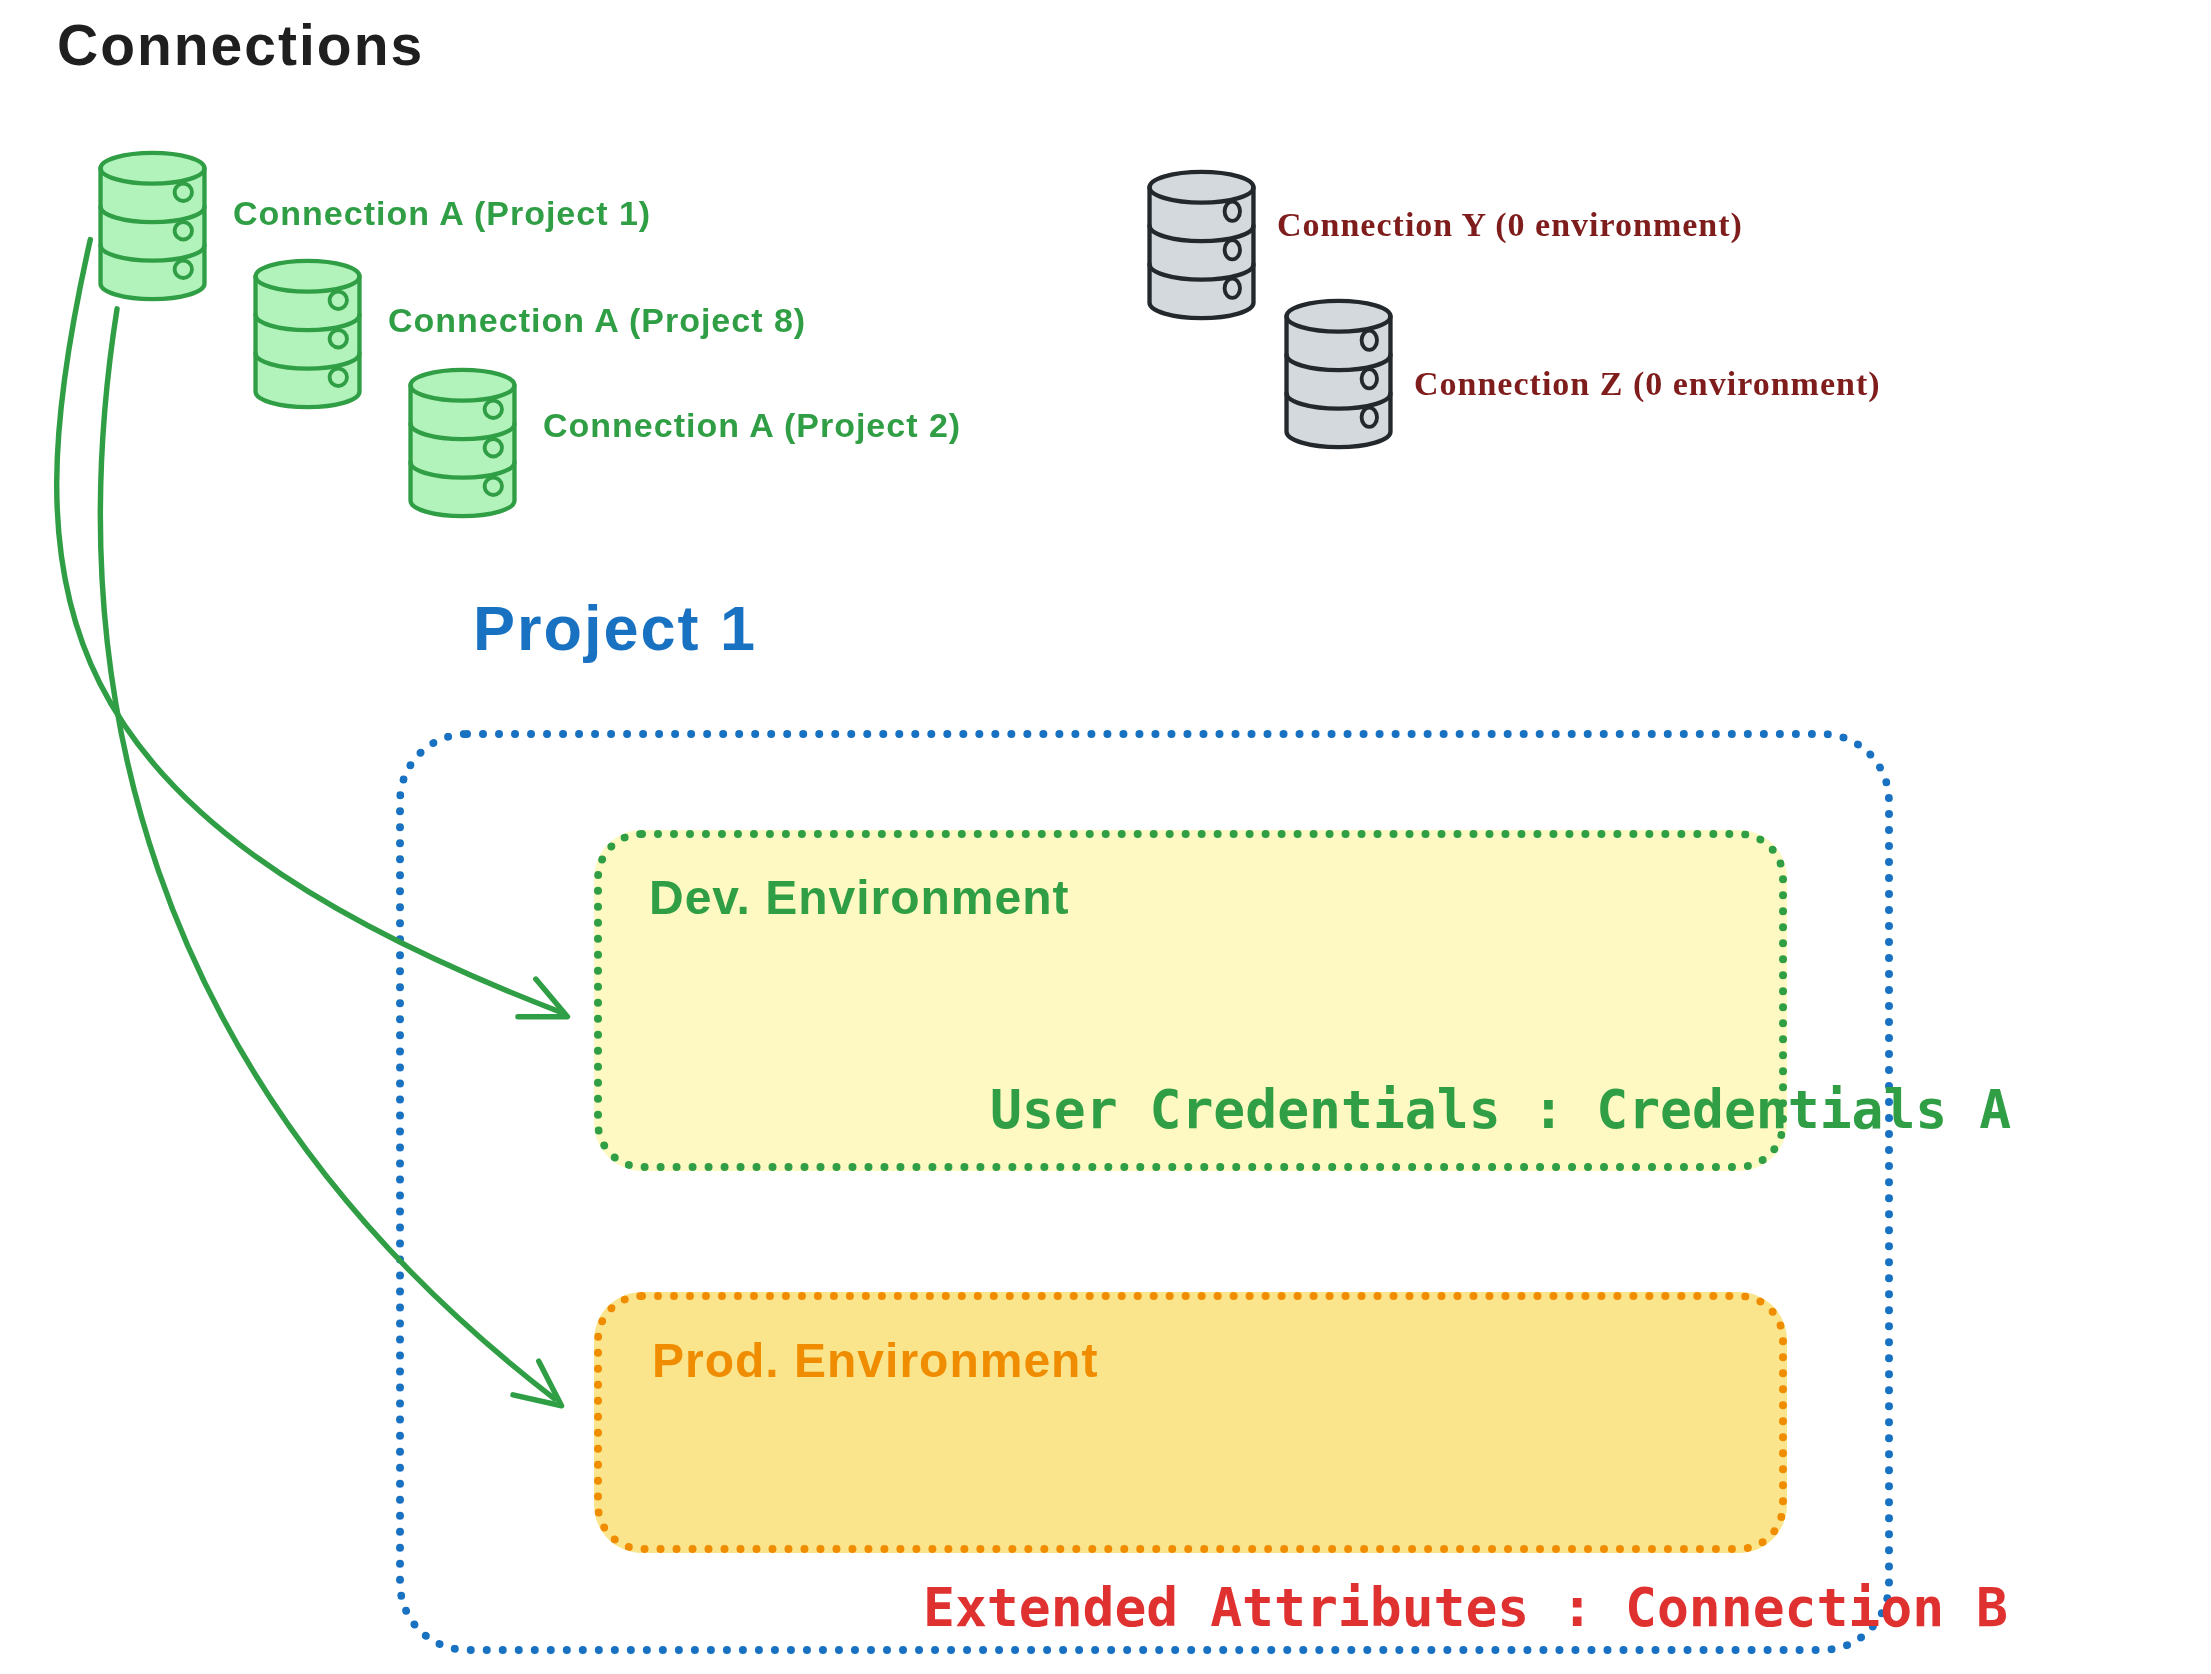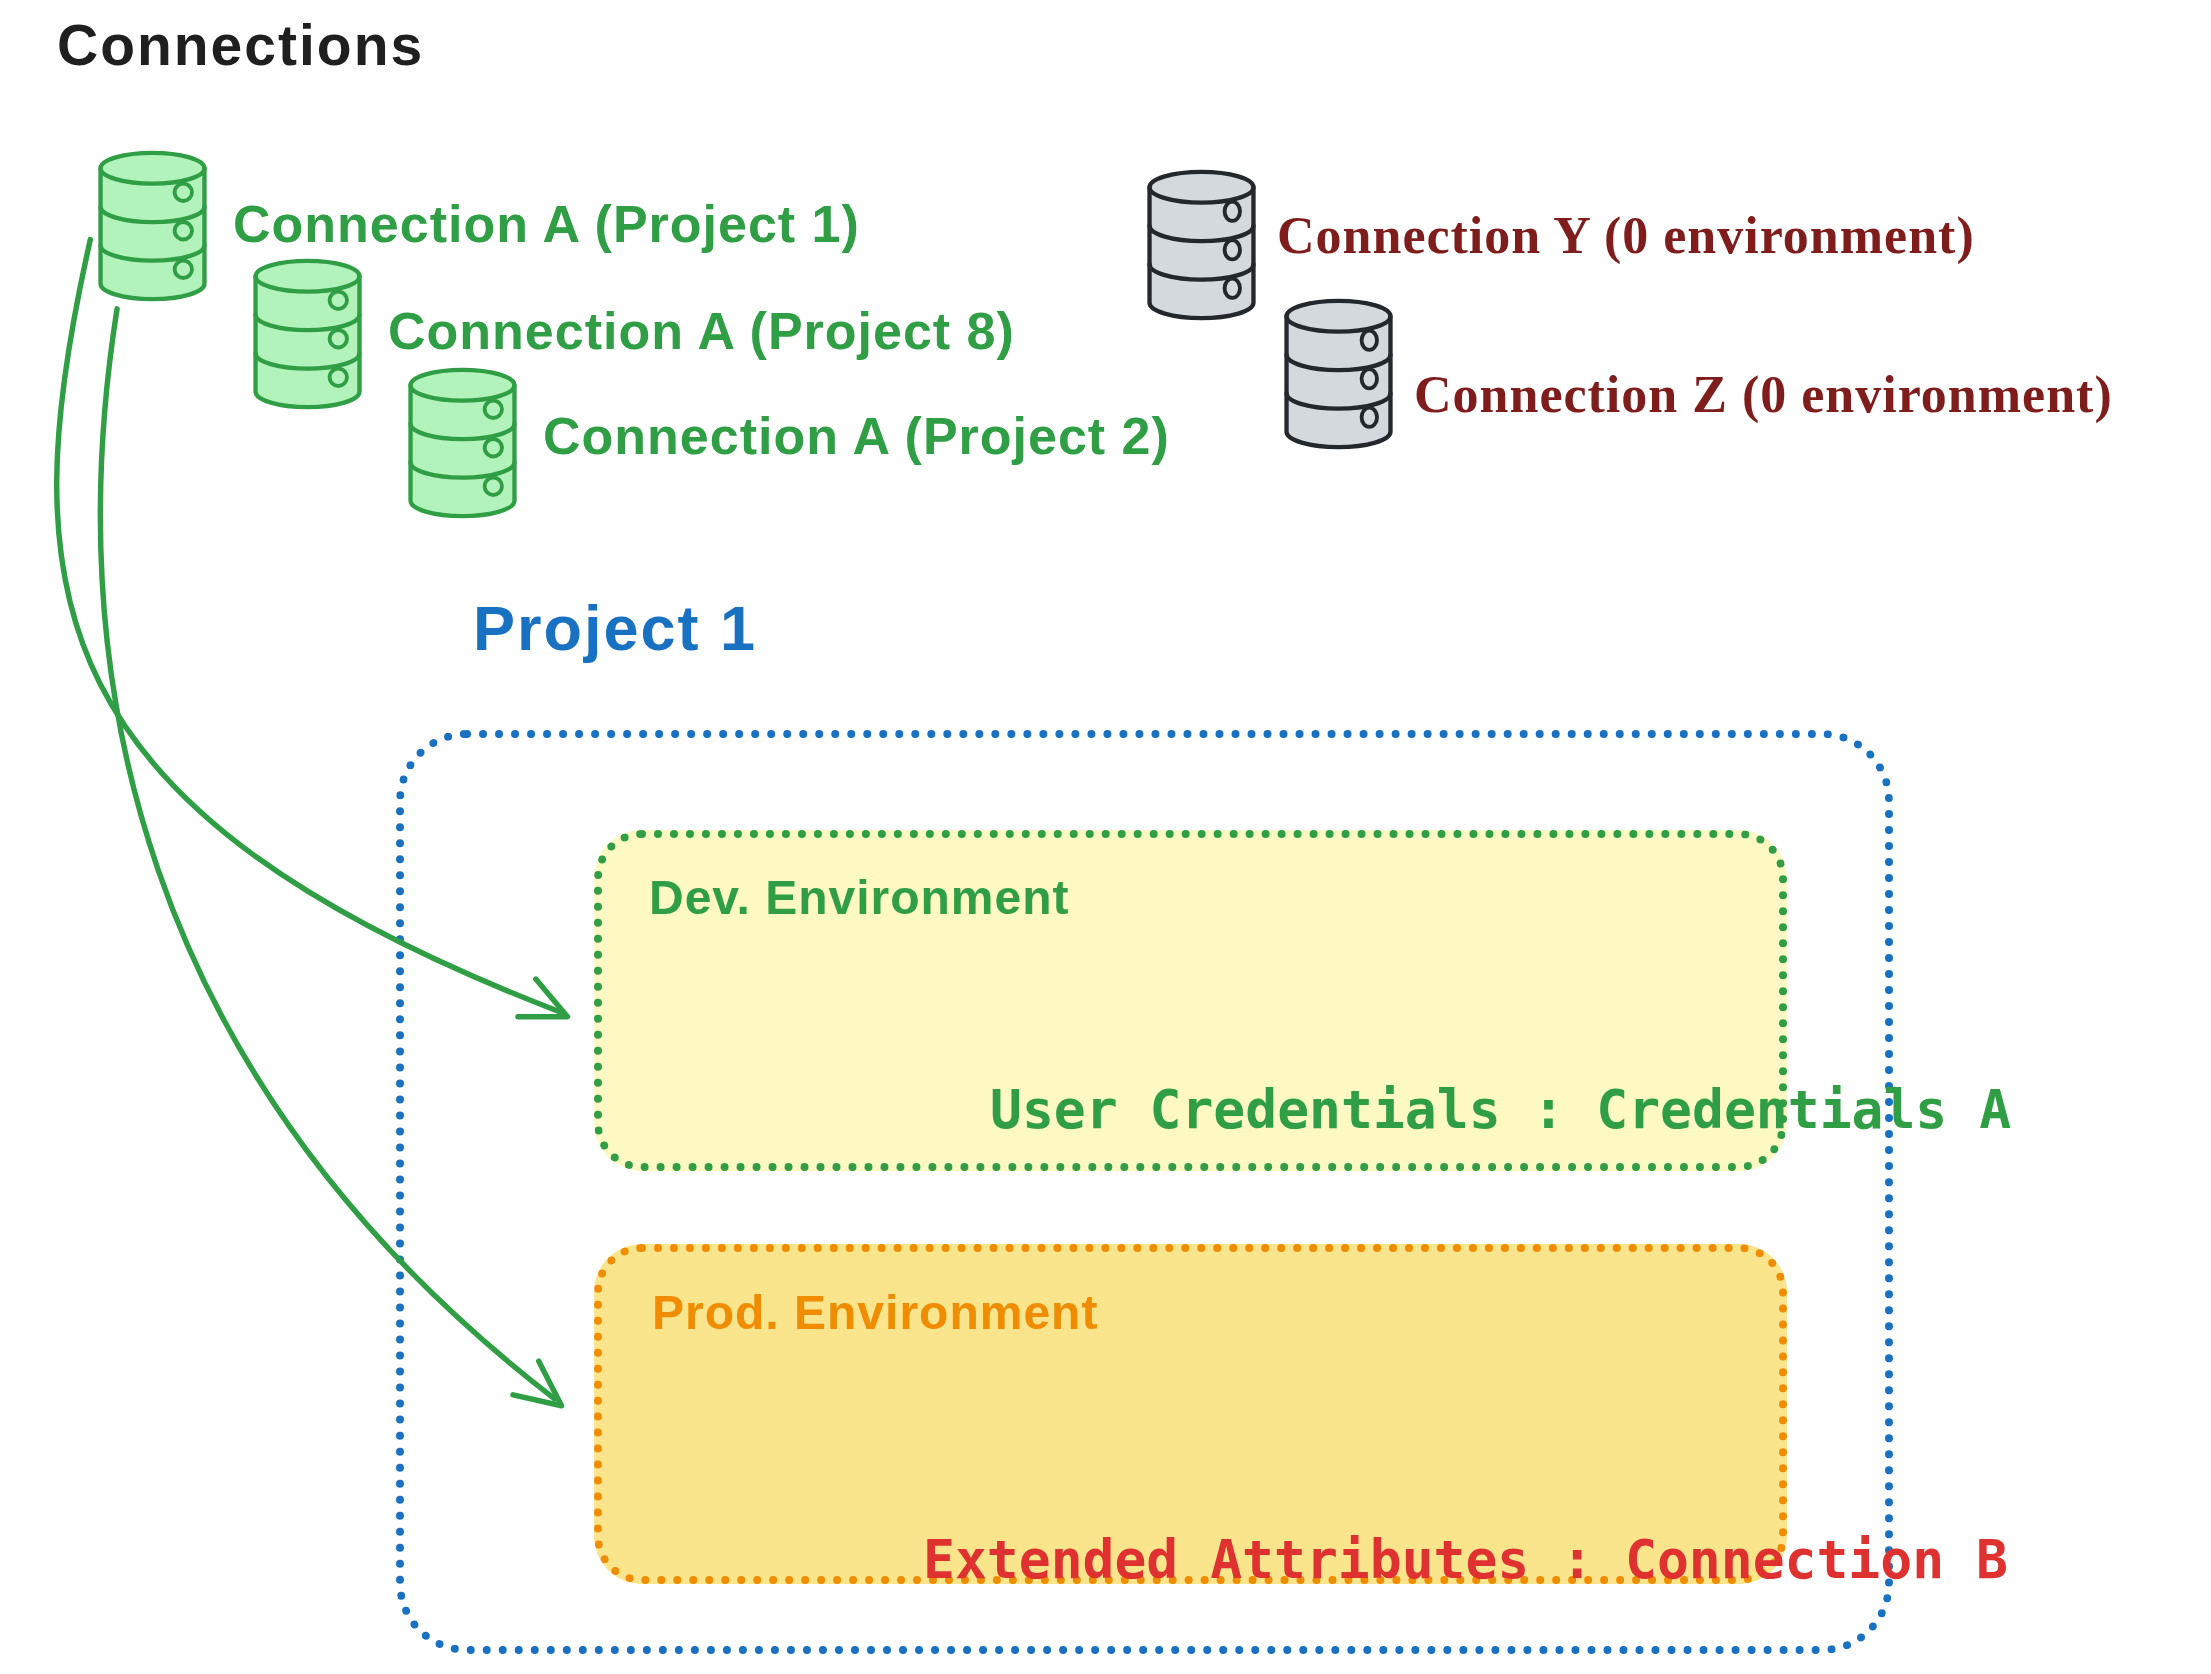--- a/index.html
+++ b/index.html
@@ -13,21 +13,21 @@
   }
   .abs { position: absolute; }
 
   .page-title {
     left: 57px; top: 12px;
     font-size: 57px; font-weight: 700; color: #1f1f1f;
     letter-spacing: 2px;
   }
 
   .conn-label {
-    font-size: 52px; font-weight: 700; letter-spacing: 1px;
+    font-size: 34px; font-weight: 700; letter-spacing: 1px;
     white-space: nowrap;
   }
   .conn-label.green { color: #2f9e44; }
   .conn-label.dark  { color: #7f1d1d; font-family: Liberation Serif, serif; }
 
   .db { width: 117px; height: 154px; }
 
   .project-title {
     left: 473px; top: 592px;
     font-size: 63px; font-weight: 700; color: #1971c2;
@@ -45,21 +45,21 @@
   .env-box {
     box-sizing: border-box;
     border-radius: 48px;
   }
   .env-box.dev {
     left: 594px; top: 830px; width: 1193px; height: 341px;
     background: #fef9c3;
     border: 8px dotted #2f9e44;
   }
   .env-box.prod {
-    left: 594px; top: 1244px; width: 1193px; height: 340px;
+    left: 594px; top: 1292px; width: 1193px; height: 261px;
     background: #fae58c;
     border: 8px dotted #f08c00;
   }
   .env-label {
     position: absolute;
     font-size: 48px; font-weight: 700; letter-spacing: 1px;
     white-space: nowrap;
   }
   .env-label.dev  { left: 47px; top: 32px; color: #2f9e44; }
   .env-label.prod { left: 50px; top: 33px; color: #f08c00; }

